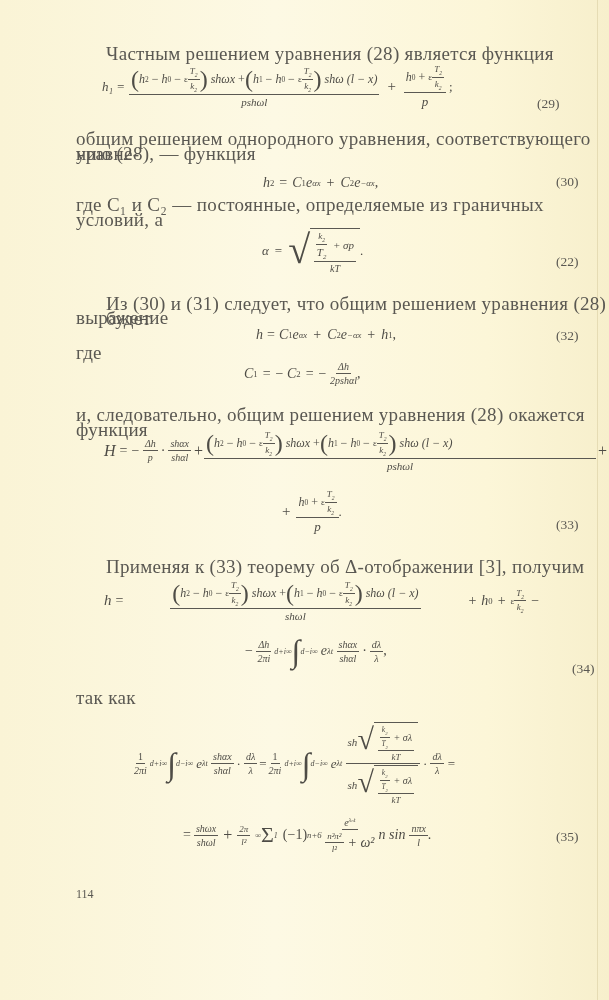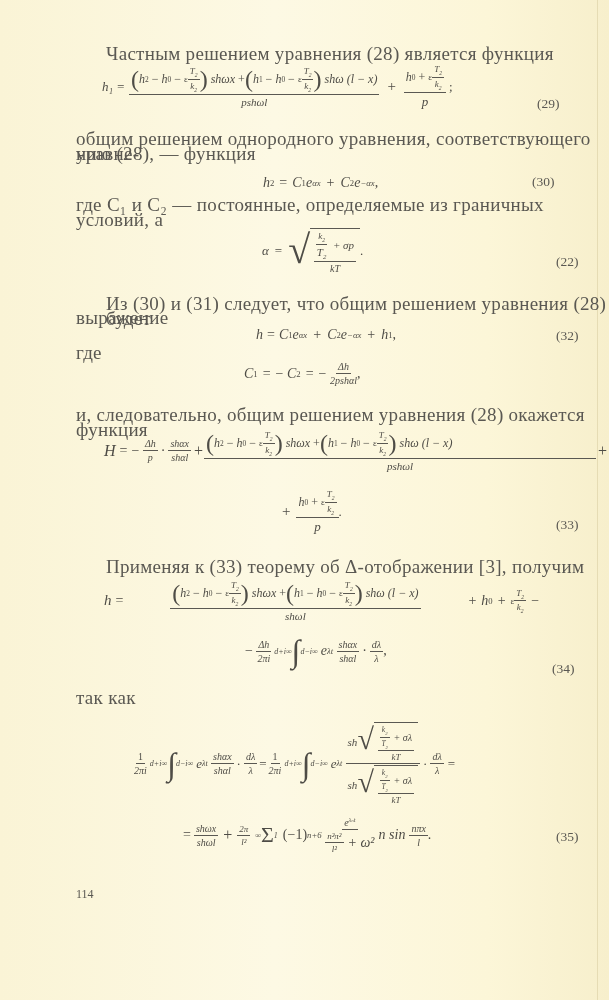--- a/index.html
+++ b/index.html
@@ -103,21 +103,21 @@
     <sub>1</sub>
     <span class="i">e</span>
     <sup class="i">αx</sup>
   <span style="margin:0 6px;">+</span>
   <span class="i">C</span>
     <sub>2</sub>
     <span class="i">e</span>
     <sup class="i">−αx</sup>
     <span>,</span>
 </div>
-<div class="abs eqnum" style="left:532px; top:174px;">(30)</div>
+<div class="abs eqnum" style="left:556px; top:174px;">(30)</div>
 
 <div class="abs para" style="left:76px; top:197px;">где C₁ и C₂ — постоянные, определяемые из граничных условий, а</div>
 
 <div class="abs eq row" style="left:262px; top:228px; font-size:13px;">
   <span class="i">α</span>
   <span style="margin:0 6px;">=</span>
   <span class="sqrt">
     <span class="rad">√</span>
     <span class="under">
       <span class="frac">
@@ -307,21 +307,21 @@
       <span class="num">shαx</span>
       <span class="den">shαl</span>
     </span>
   <span style="margin:0 3px;">·</span>
   <span class="frac i" style="font-size:10px;">
       <span class="num">dλ</span>
       <span class="den">λ</span>
     </span>
   <span>,</span>
 </div>
-<div class="abs eqnum" style="left:552px; top:661px;">(34)</div>
+<div class="abs eqnum" style="left:572px; top:661px;">(34)</div>
 
 <div class="abs para" style="left:76px; top:690px;">так как</div>
 
 <div class="abs eq row" style="left:134px; top:722px; font-size:13px;">
   <span class="frac" style="font-size:10px;">
       <span class="num">1</span>
       <span class="den i">2πi</span>
     </span>
   <span class="integral">
     <span class="lim">d+i∞</span>

